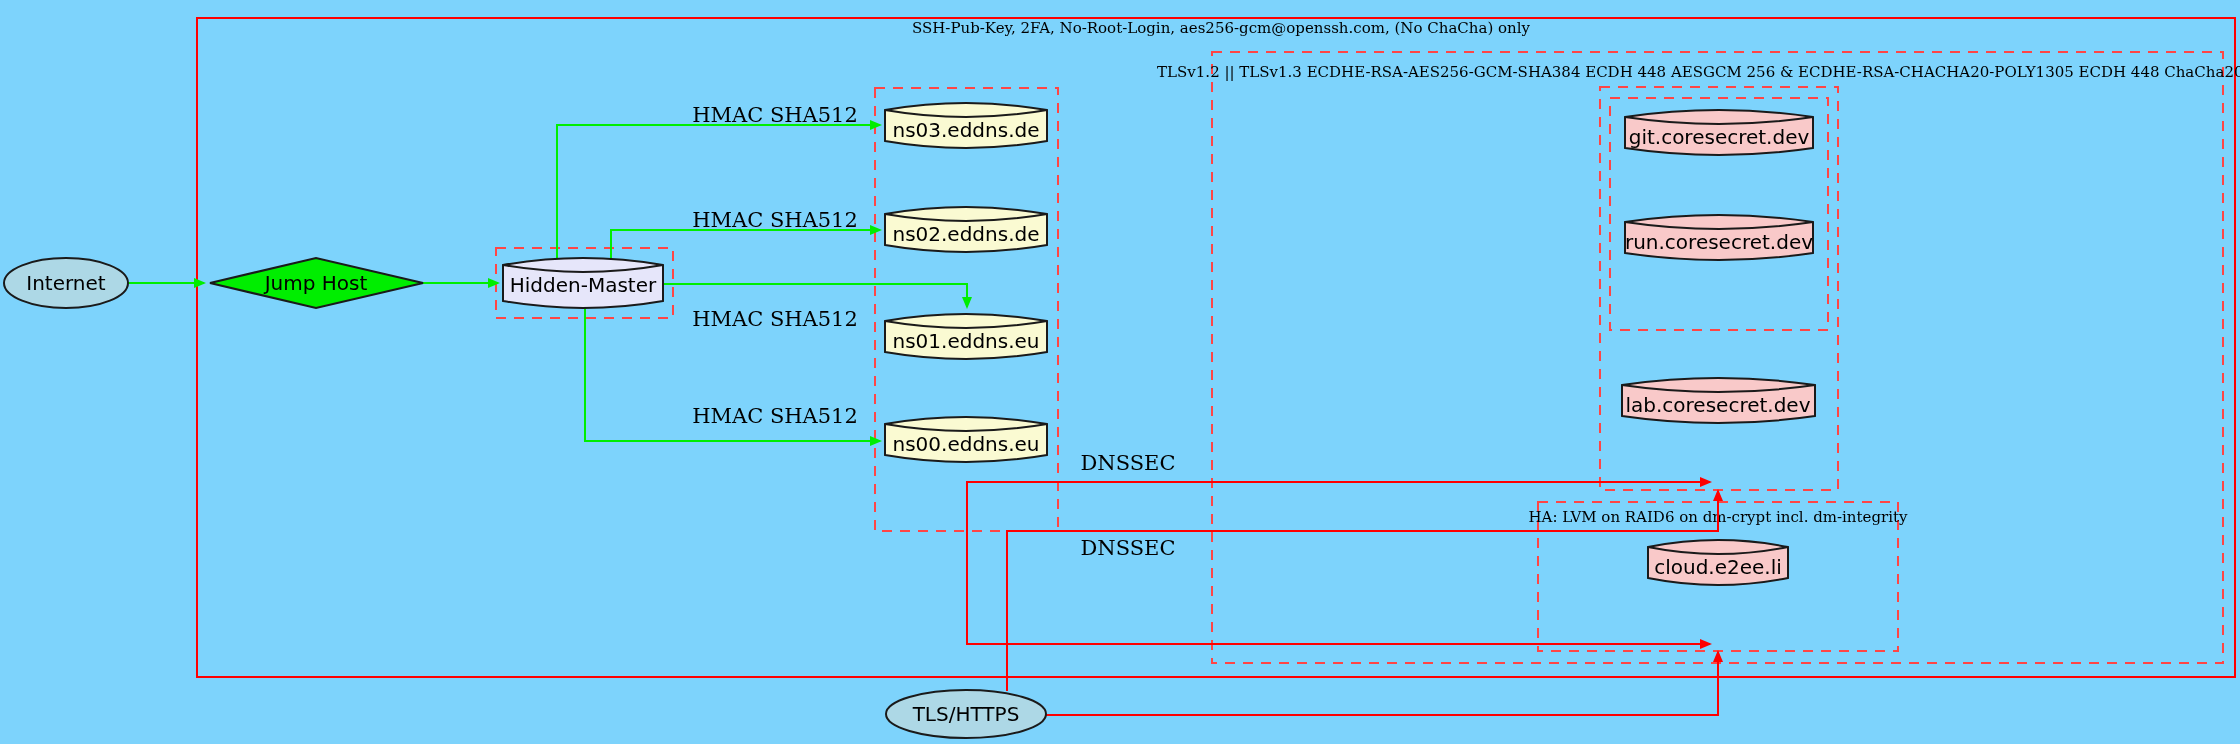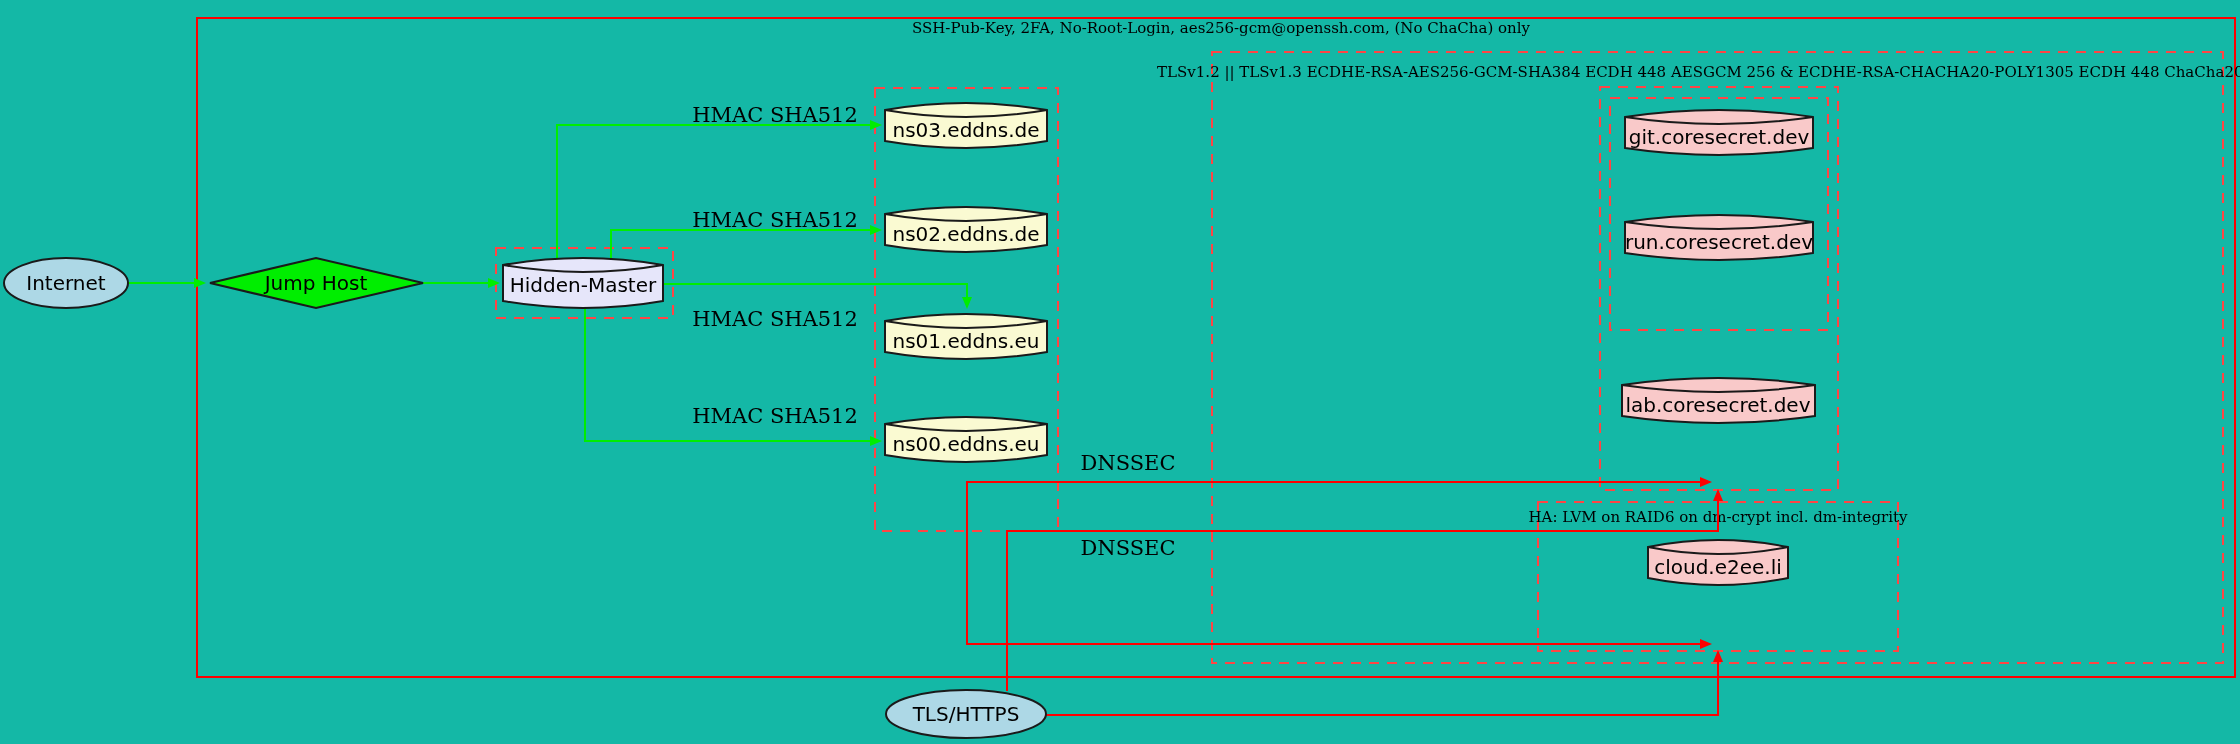--- a/index.html
+++ b/index.html
@@ -1,16 +1,16 @@
 <!DOCTYPE html>
 <html><head>
 <meta charset="utf-8">
 <style>
   html,body{margin:0;padding:0;background:#ffffff;}
-  .stage{position:relative;width:2240px;height:744px;background:#14b8a6;overflow:hidden;text-align:center;}
+  .stage{position:relative;width:2240px;height:744px;background:#7dd3fc;overflow:hidden;text-align:center;}
   svg{display:block;}
   text{fill:#000000;}
   .node-label{font-family:"DejaVu Sans","Liberation Sans",sans-serif;font-size:20px;text-anchor:middle;}
   .edge-label{font-family:"DejaVu Serif","Liberation Serif",serif;font-size:21px;text-anchor:middle;}
   .cluster-label{font-family:"DejaVu Serif","Liberation Serif",serif;font-size:15px;text-anchor:middle;}
   .shape{stroke:#1a1a1a;stroke-width:2;}
   .rim{fill:none;stroke:#1a1a1a;stroke-width:2;}
   .edge{fill:none;stroke-width:2;}
   .cluster{fill:none;stroke-width:2;}
   .dashed{stroke-dasharray:10 8;}

